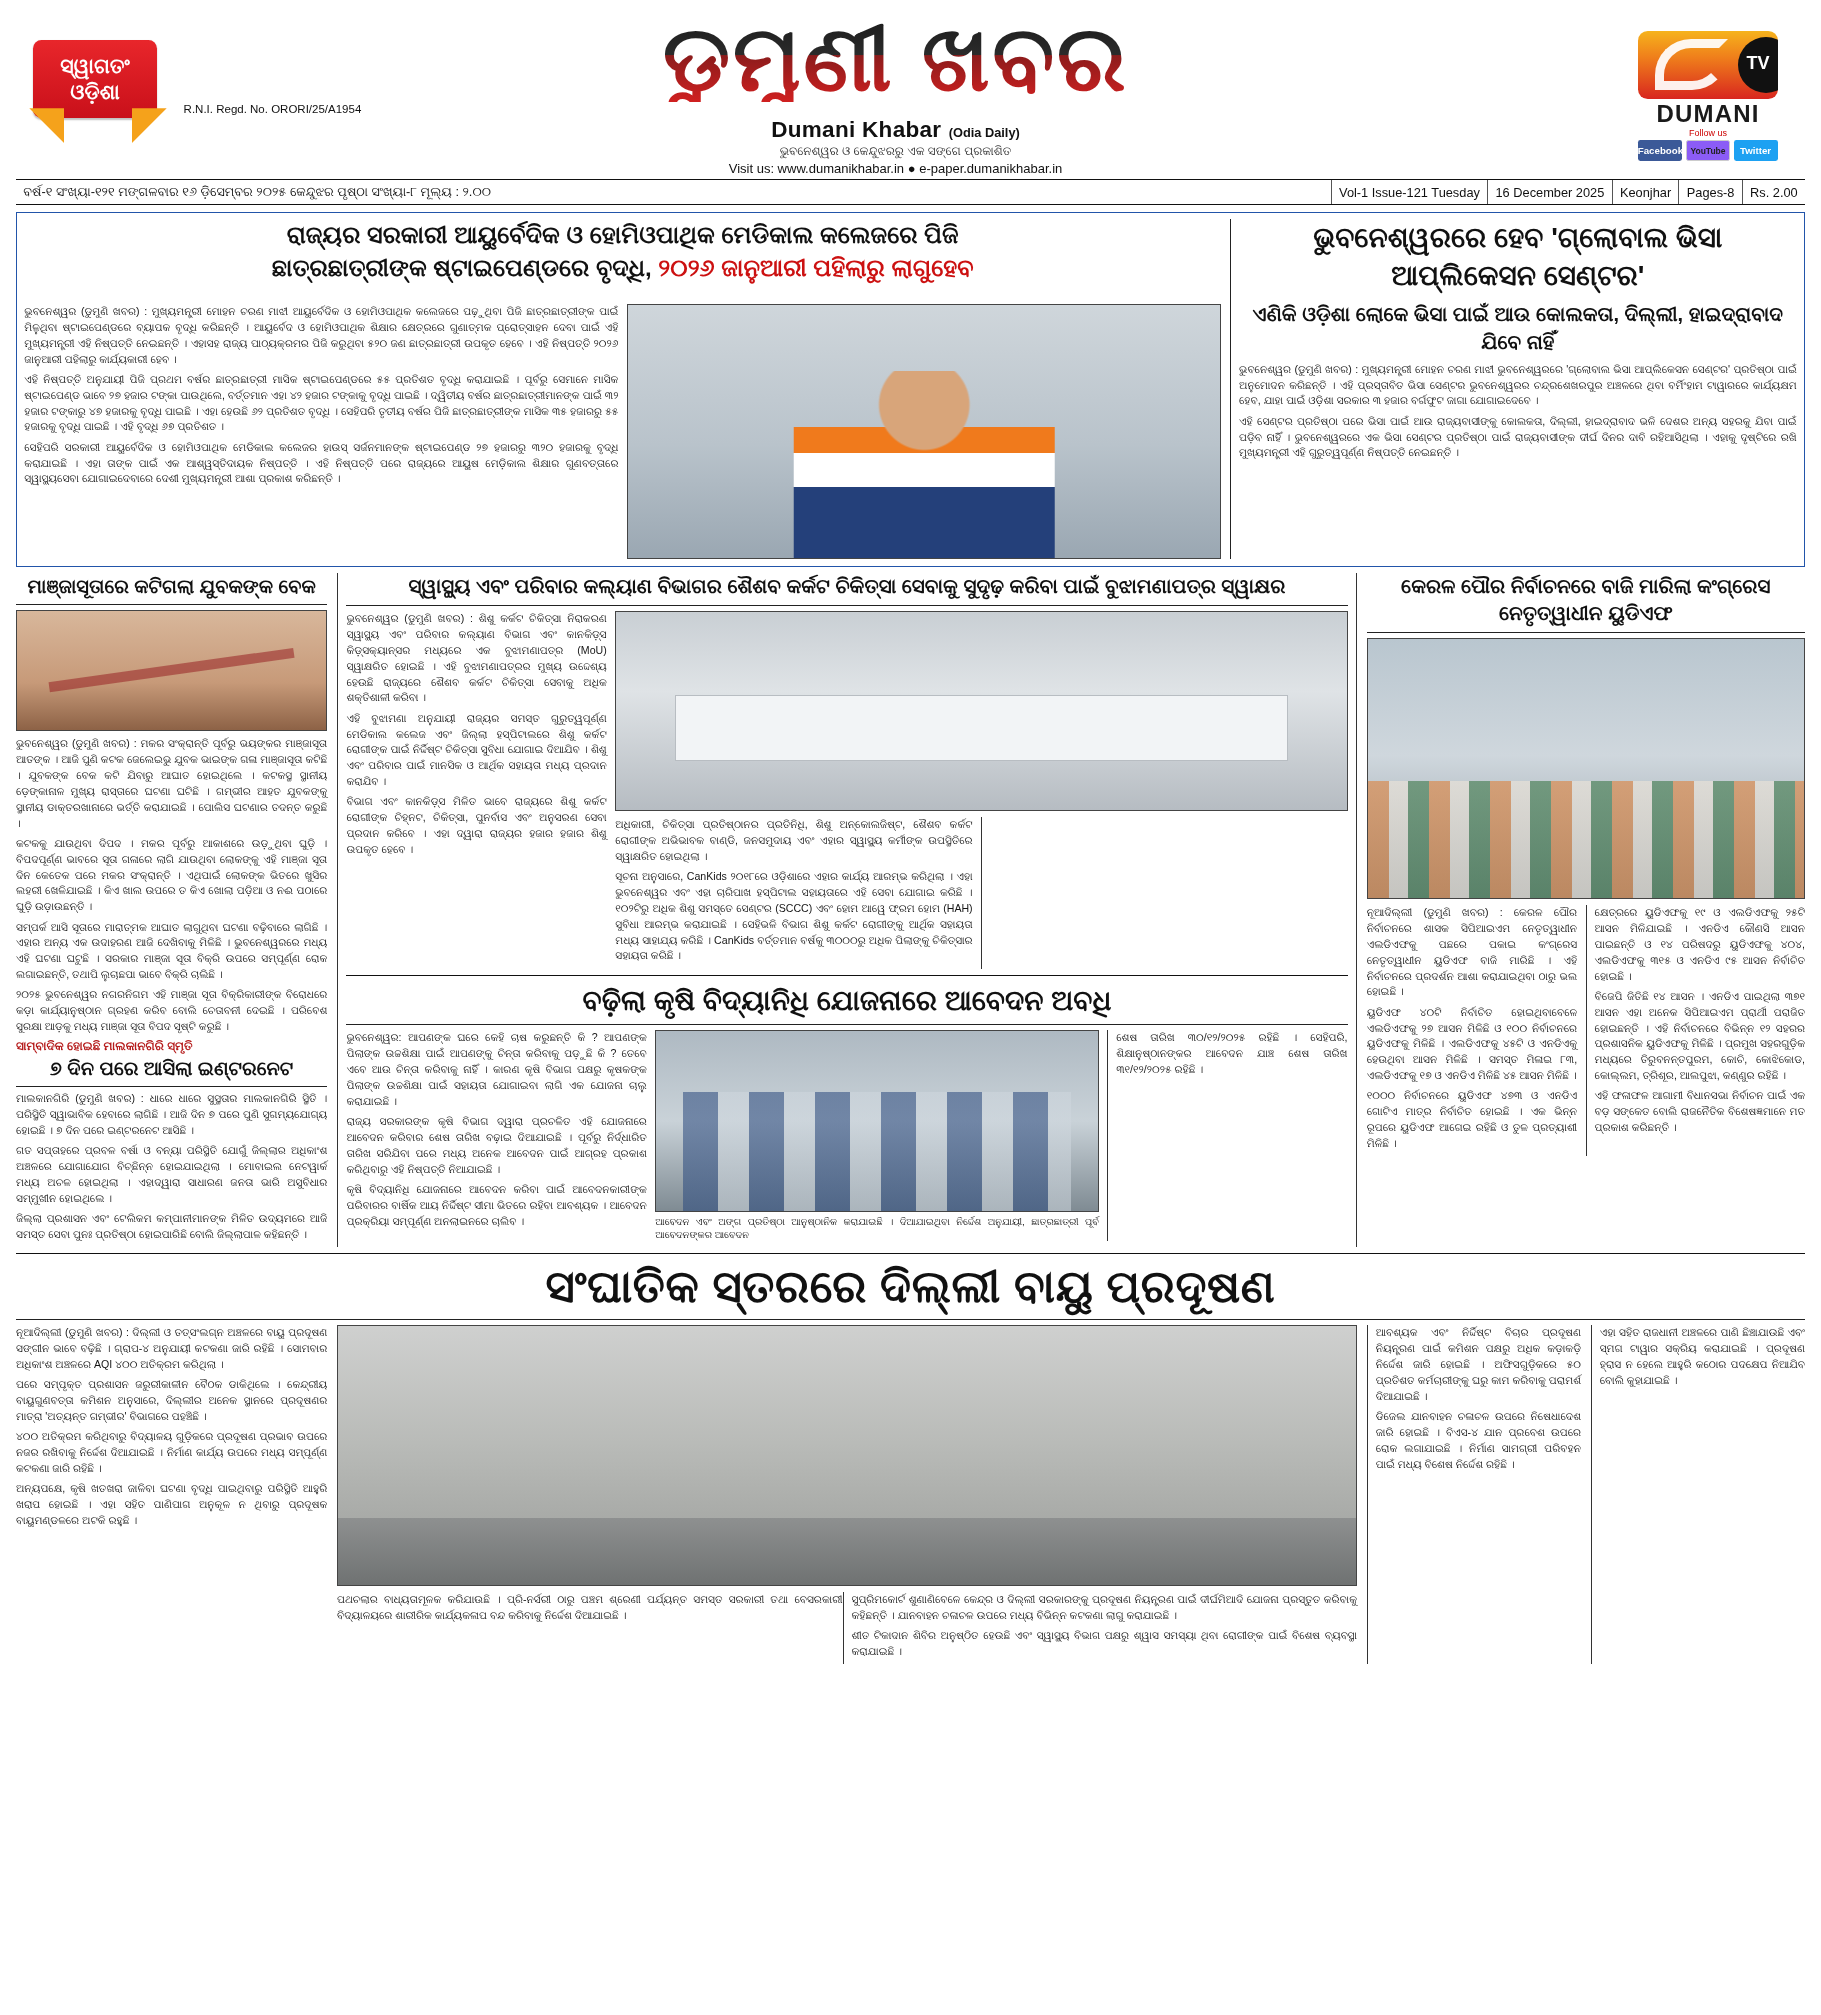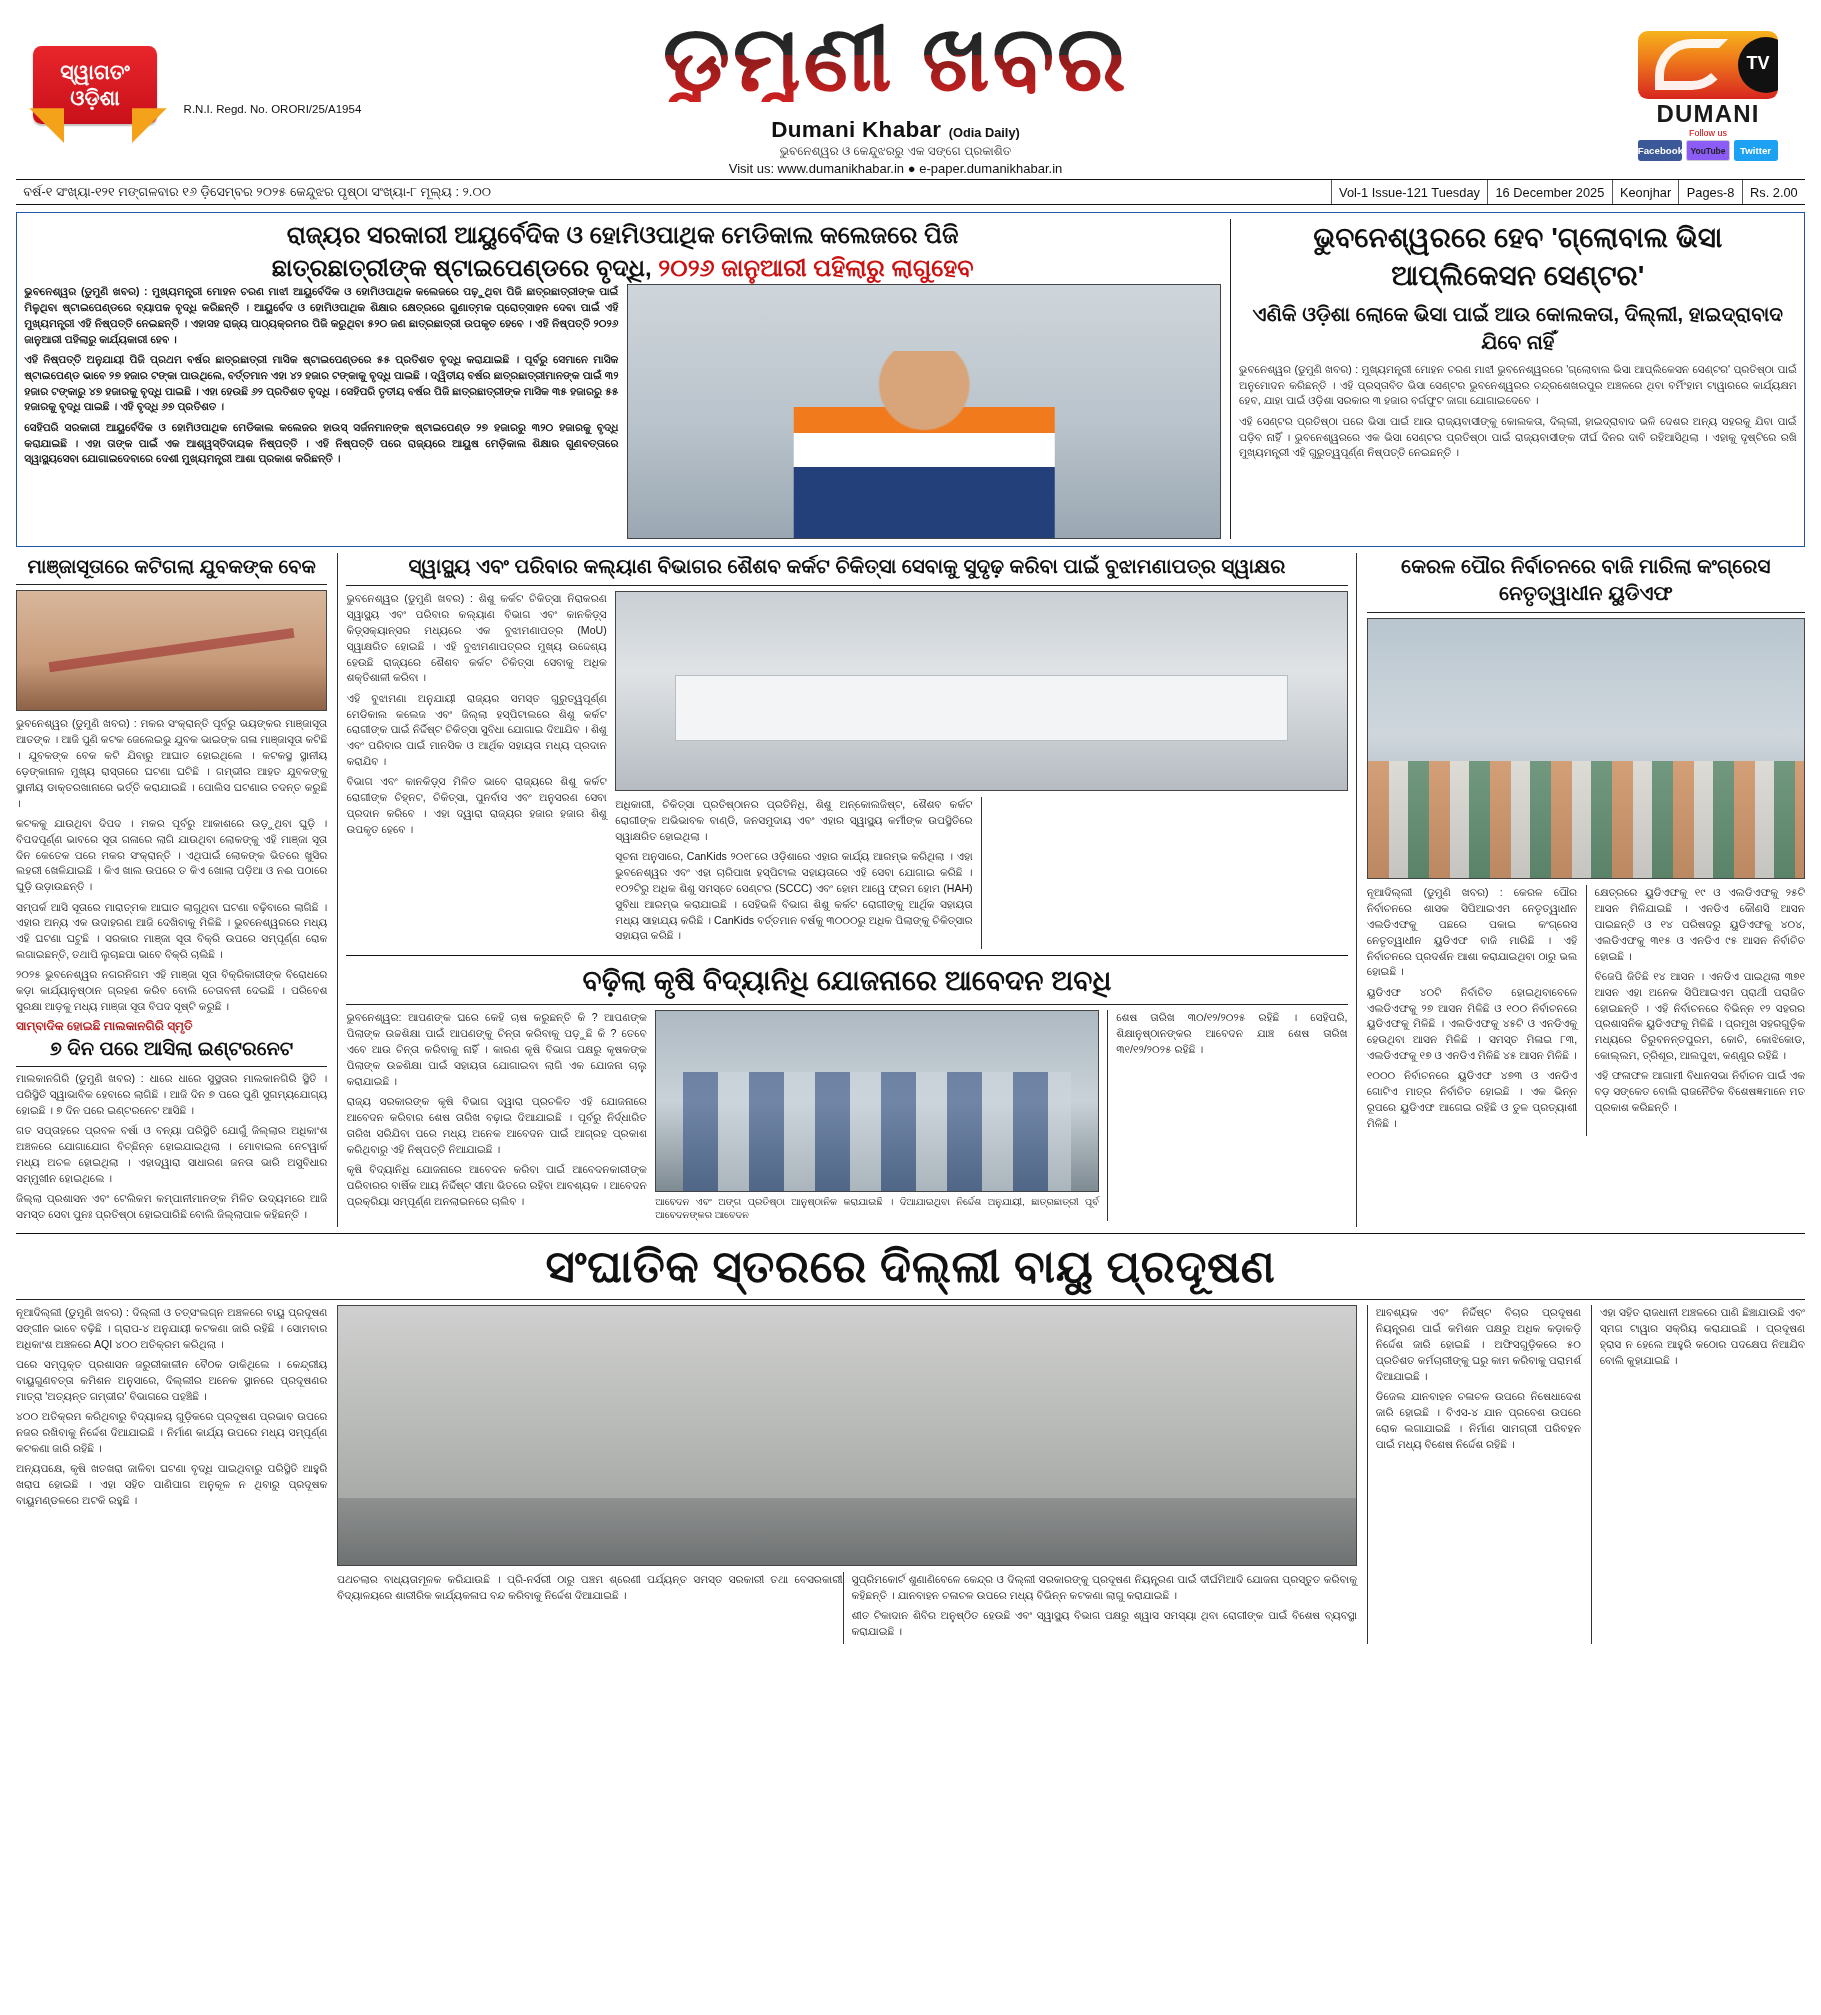--- a/index.html
+++ b/index.html
@@ -25,21 +25,21 @@
     justify-content: space-between;
     padding: 2.4px 6px 0 6px;
   }
   .swagat {
     width: 152px;
     height: 112px;
     position: relative;
     flex: 0 0 152px;
   }
   .swagat .ribbon {
-    position:absolute; left: 11px; top: 6px;
+    position:absolute; left: 11px; top: 0;
     width: 124px; height: 78px;
     background: linear-gradient(180deg,#e8262b 0%, #c9101a 100%);
     border-radius: 8.5px;
     box-shadow: 0 1.2px 1.8px rgba(0,0,0,.25);
     display:flex; align-items:center; justify-content:flex-end;
   }
   .swagat .ribbon-txt {
     color:#fff; font-weight:bold; font-size: 20.6px; line-height: 1.25; text-align:center;
   }
   .swagat .tail-l, .swagat .tail-r {
@@ -248,21 +248,21 @@
     <div class="sep">Rs. 2.00</div>
   </div>
 
   <div class="lead-box" style="margin-top:7.3px;">
     <div class="lead-left">
       <div class="hl-1">
         <span>ରାଜ୍ୟର ସରକାରୀ ଆୟୁର୍ବେଦିକ ଓ ହୋମିଓପାଥିକ ମେଡିକାଲ କଲେଜରେ ପିଜି</span><br>
         <span>ଛାତ୍ରଛାତ୍ରୀଙ୍କ ଷ୍ଟାଇପେଣ୍ଡରେ ବୃଦ୍ଧି,</span>
         <span class="red">୨୦୨୬ ଜାନୁଆରୀ ପହିଲାରୁ ଲାଗୁହେବ</span>
       </div>
-      <div class="cols2" style="margin-top:0;font-weight:bold;">
+      <div class="cols2" style="margin-top:20px;">
         <div class="col">
           <p class="body">ଭୁବନେଶ୍ୱର (ଡୁମୁଣି ଖବର) : ମୁଖ୍ୟମନ୍ତ୍ରୀ ମୋହନ ଚରଣ ମାଝୀ ଆୟୁର୍ବେଦିକ ଓ ହୋମିଓପାଥିକ କଲେଜରେ ପଢ଼ୁଥିବା ପିଜି ଛାତ୍ରଛାତ୍ରୀଙ୍କ ପାଇଁ ମିଳୁଥିବା ଷ୍ଟାଇପେଣ୍ଡରେ ବ୍ୟାପକ ବୃଦ୍ଧି କରିଛନ୍ତି । ଆୟୁର୍ବେଦ ଓ ହୋମିଓପାଥିକ ଶିକ୍ଷାର କ୍ଷେତ୍ରରେ ଗୁଣାତ୍ମକ ପ୍ରୋତ୍ସାହନ ଦେବା ପାଇଁ ଏହି ମୁଖ୍ୟମନ୍ତ୍ରୀ ଏହି ନିଷ୍ପତ୍ତି ନେଇଛନ୍ତି । ଏହାସହ ରାଜ୍ୟ ପାଠ୍ୟକ୍ରମର ପିଜି କରୁଥିବା ୫୨୦ ଜଣ ଛାତ୍ରଛାତ୍ରୀ ଉପକୃତ ହେବେ । ଏହି ନିଷ୍ପତ୍ତି ୨୦୨୬ ଜାନୁଆରୀ ପହିଲାରୁ କାର୍ଯ୍ୟକାରୀ ହେବ ।</p>
           <p class="body">ଏହି ନିଷ୍ପତ୍ତି ଅନୁଯାୟୀ ପିଜି ପ୍ରଥମ ବର୍ଷର ଛାତ୍ରଛାତ୍ରୀ ମାସିକ ଷ୍ଟାଇପେଣ୍ଡରେ ୫୫ ପ୍ରତିଶତ ବୃଦ୍ଧି କରାଯାଇଛି । ପୂର୍ବରୁ ସେମାନେ ମାସିକ ଷ୍ଟାଇପେଣ୍ଡ ଭାବେ ୨୭ ହଜାର ଟଙ୍କା ପାଉଥିଲେ, ବର୍ତ୍ତମାନ ଏହା ୪୨ ହଜାର ଟଙ୍କାକୁ ବୃଦ୍ଧି ପାଇଛି । ଦ୍ୱିତୀୟ ବର୍ଷର ଛାତ୍ରଛାତ୍ରୀମାନଙ୍କ ପାଇଁ ୩୨ ହଜାର ଟଙ୍କାରୁ ୪୭ ହଜାରକୁ ବୃଦ୍ଧି ପାଇଛି । ଏହା ହେଉଛି ୬୨ ପ୍ରତିଶତ ବୃଦ୍ଧି । ସେହିପରି ତୃତୀୟ ବର୍ଷର ପିଜି ଛାତ୍ରଛାତ୍ରୀଙ୍କ ମାସିକ ୩୫ ହଜାରରୁ ୫୫ ହଜାରକୁ ବୃଦ୍ଧି ପାଇଛି । ଏହି ବୃଦ୍ଧି ୬୭ ପ୍ରତିଶତ ।</p>
           <p class="body">ସେହିପରି ସରକାରୀ ଆୟୁର୍ବେଦିକ ଓ ହୋମିଓପାଥିକ ମେଡିକାଲ କଲେଜର ହାଉସ୍ ସର୍ଜନମାନଙ୍କ ଷ୍ଟାଇପେଣ୍ଡ ୨୭ ହଜାରରୁ ୩୨୦ ହଜାରକୁ ବୃଦ୍ଧି କରାଯାଇଛି । ଏହା ତାଙ୍କ ପାଇଁ ଏକ ଆଶ୍ୱସ୍ତିଦାୟକ ନିଷ୍ପତ୍ତି । ଏହି ନିଷ୍ପତ୍ତି ପରେ ରାଜ୍ୟରେ ଆୟୁଷ ମେଡ଼ିକାଲ ଶିକ୍ଷାର ଗୁଣବତ୍ତାରେ ସ୍ୱାସ୍ଥ୍ୟସେବା ଯୋଗାଇଦେବାରେ ଦେଶୀ ମୁଖ୍ୟମନ୍ତ୍ରୀ ଆଶା ପ୍ରକାଶ କରିଛନ୍ତି ।</p>
         </div>
         <div class="col">
           <div class="photo ph-portrait" style="height:255px;"></div>
         </div>
       </div>
     </div>

